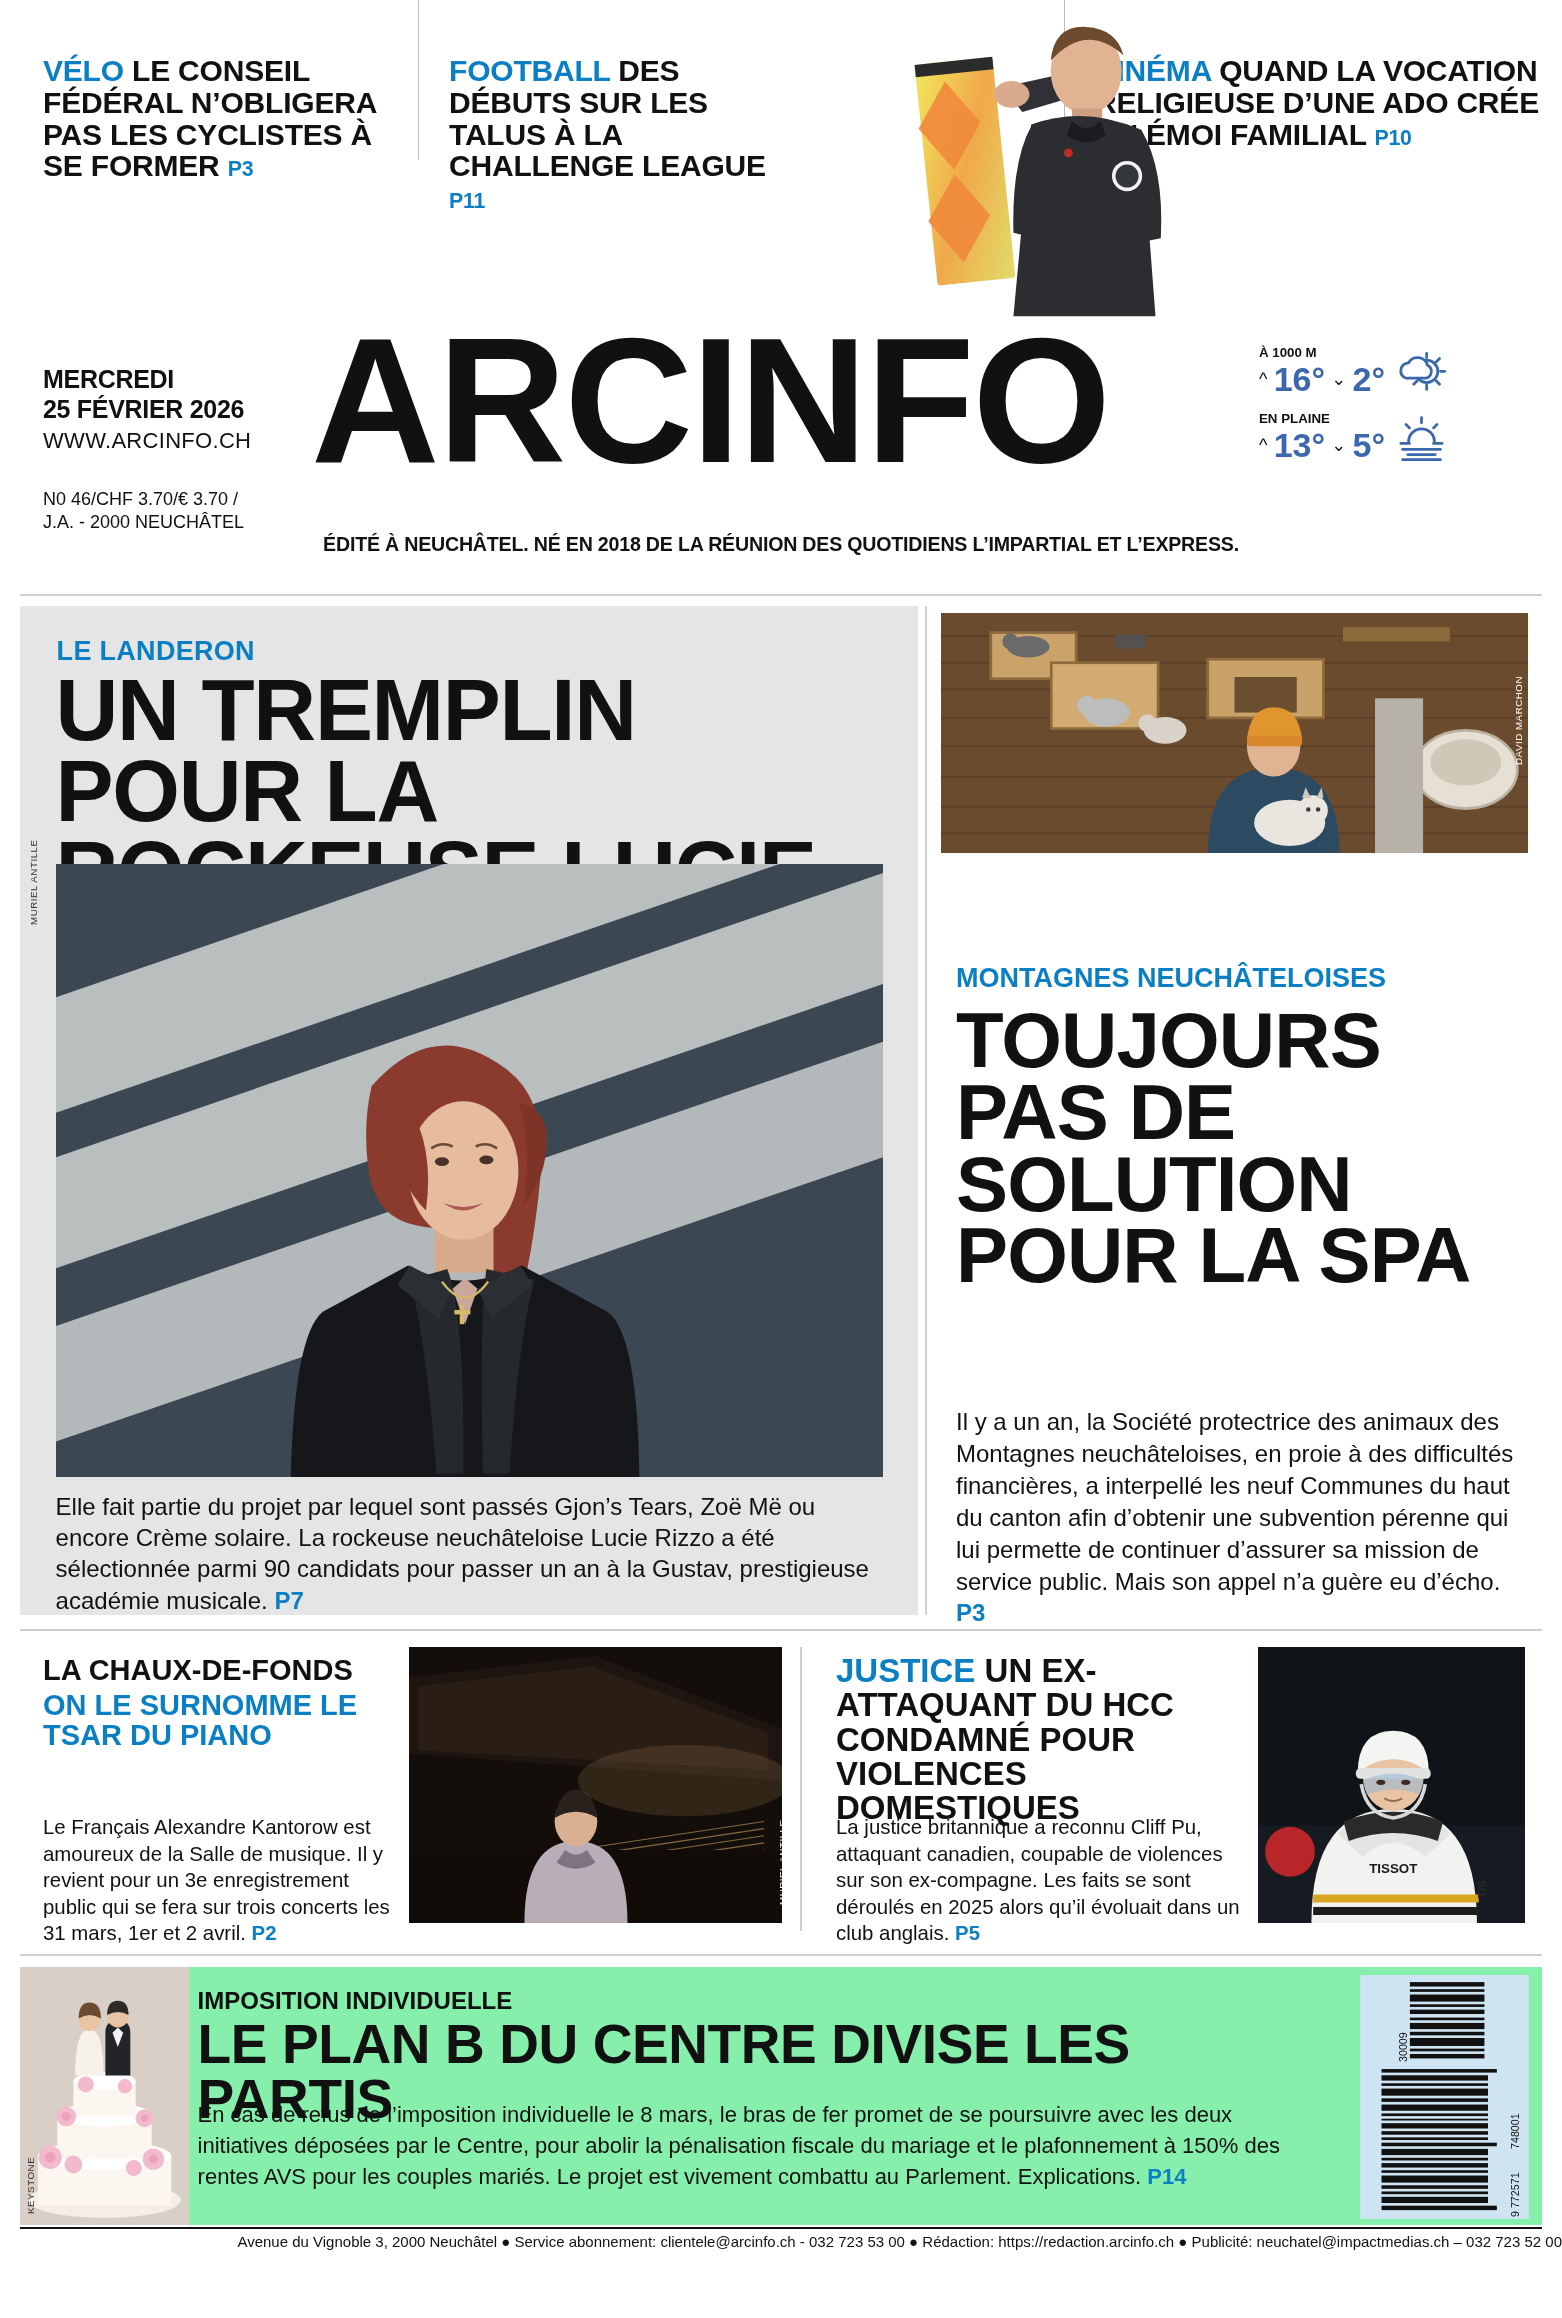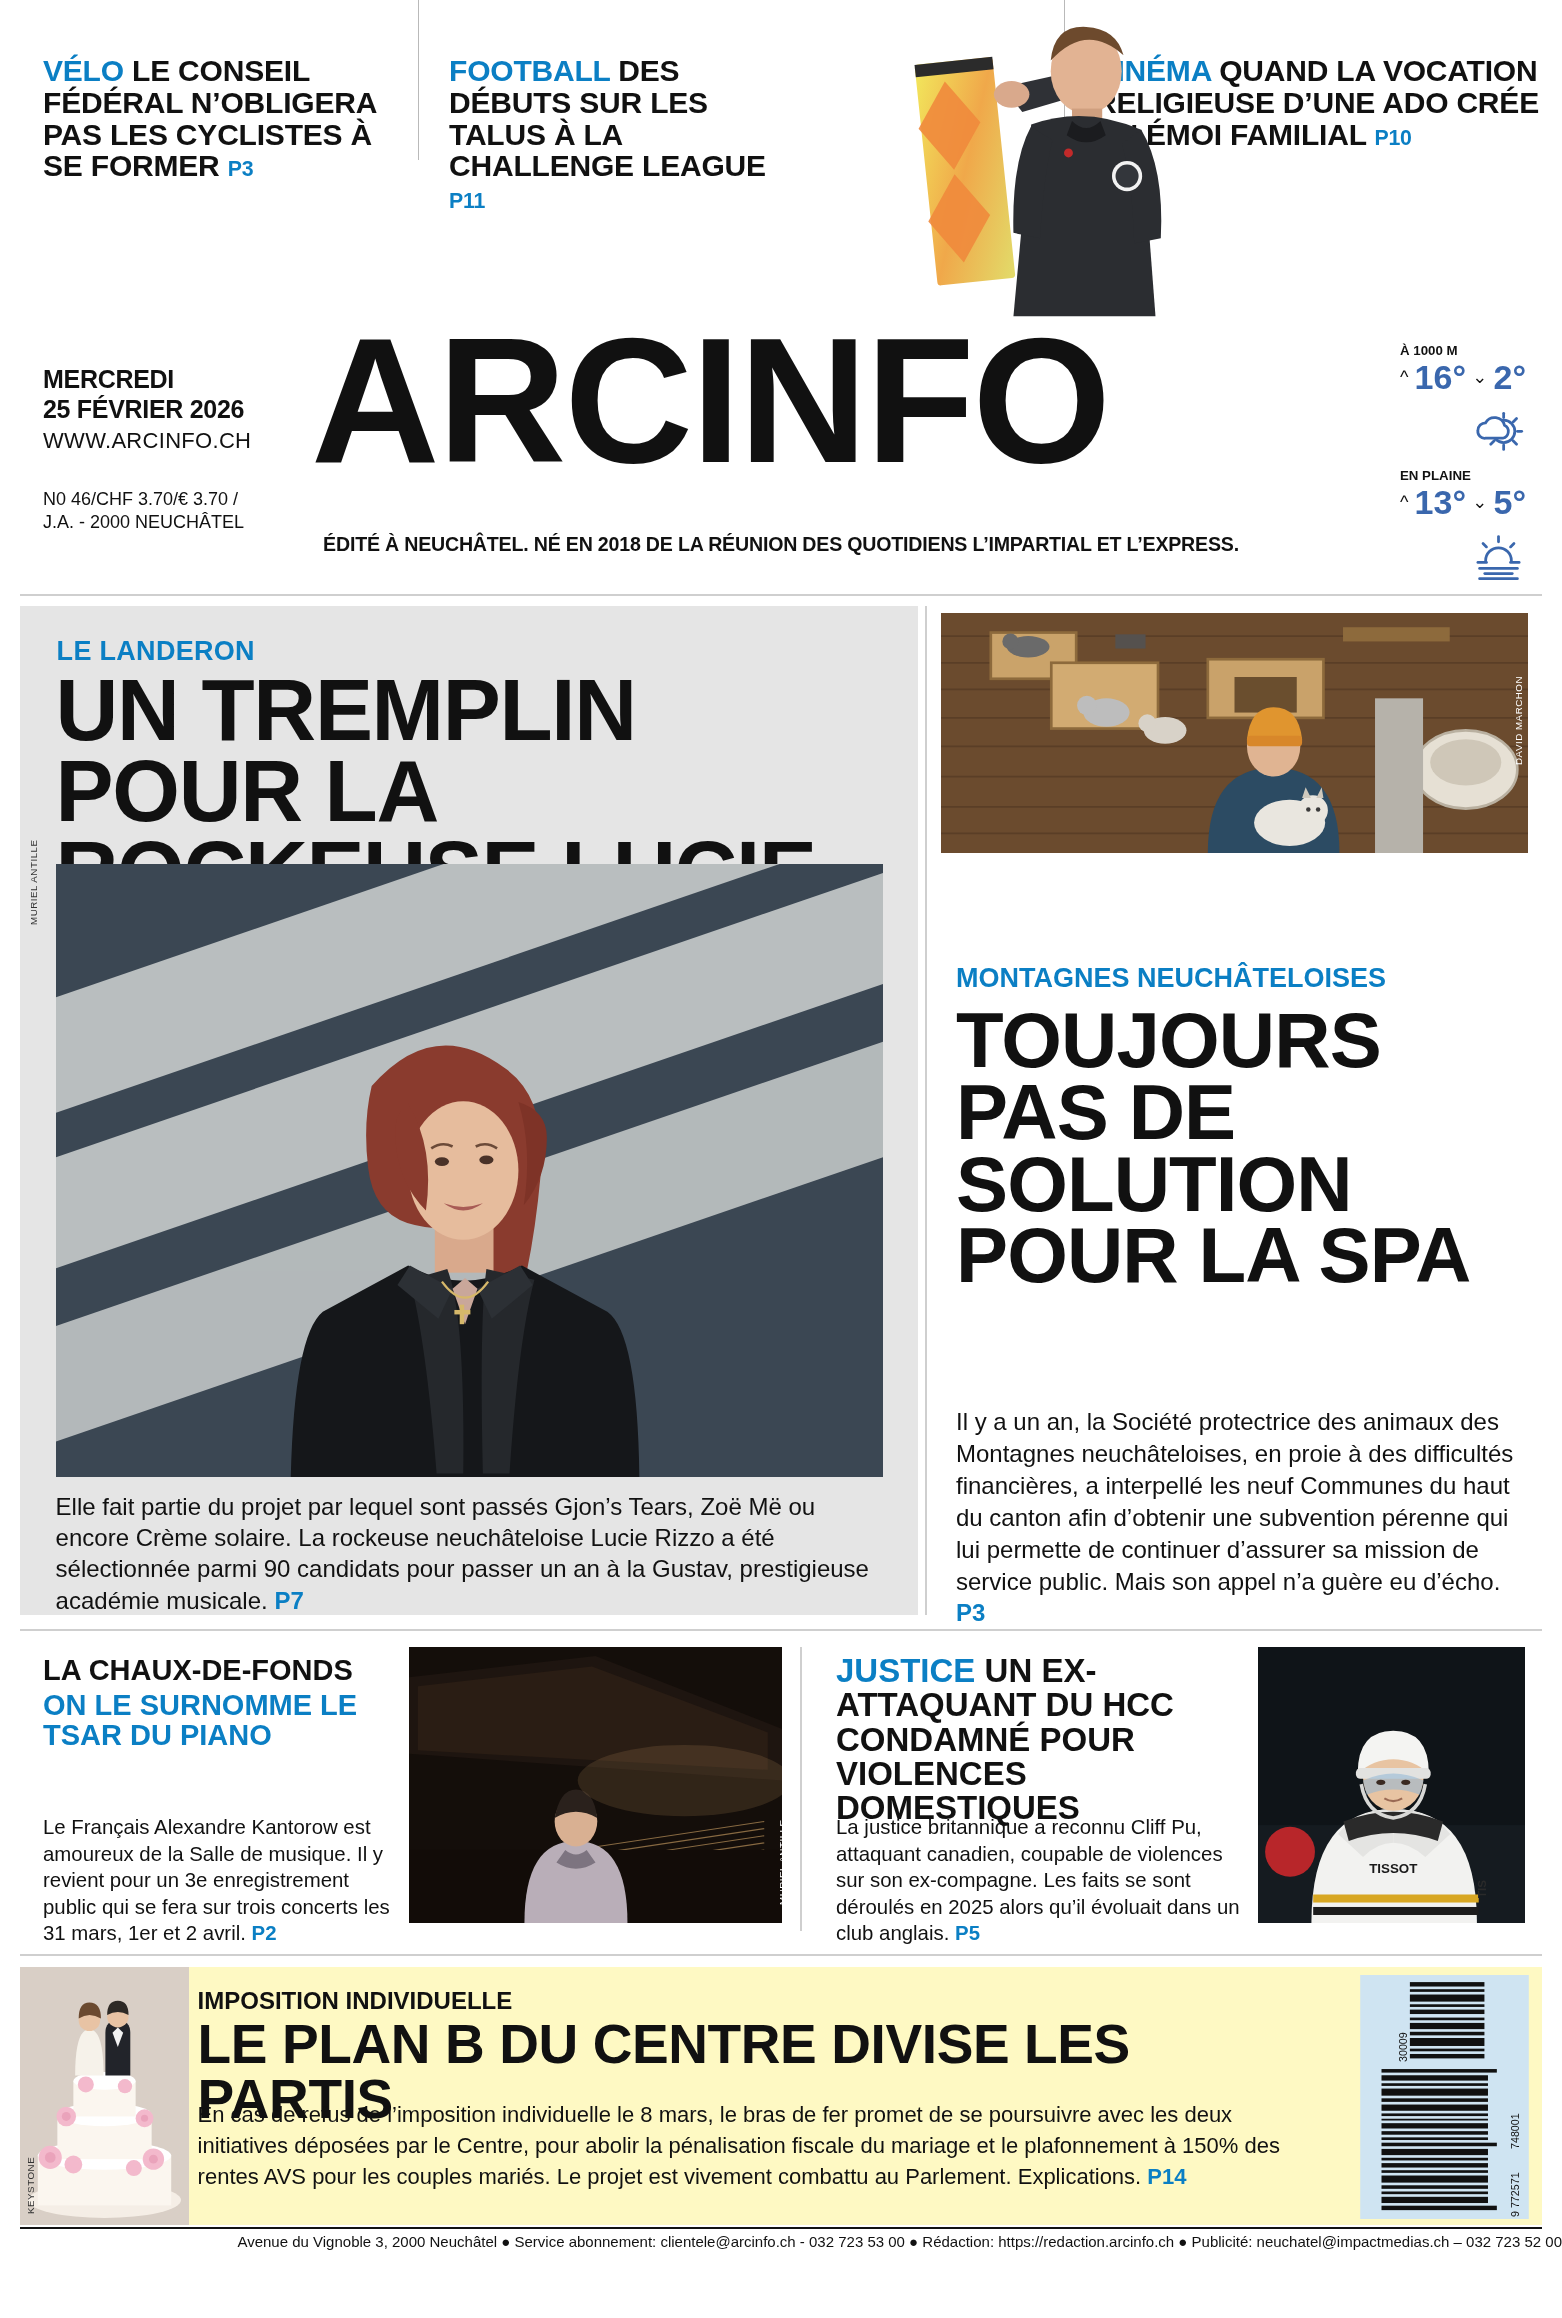--- a/index.html
+++ b/index.html
@@ -64,21 +64,21 @@
     font-size: 178px;
     line-height: 169px;
     letter-spacing: -1.8px;
     color: #111;
     text-transform: uppercase;
     white-space: nowrap;
   }
 
   
   .weather { position: absolute; right: 36px; top: 27px; width: 267px; }
-  .wrow { display:flex; align-items:flex-end; gap:9px; margin-bottom: 10.7px; flex-direction: column; }
+  .wrow { display:flex; align-items:center; gap:9px; margin-bottom: 10.7px; }
   .wlabel {
     font-family: "Liberation Sans Narrow", "Liberation Sans", sans-serif;
     font-weight:700; font-size:13.3px; letter-spacing:0px; color:#111;
     text-transform: uppercase; margin-bottom:1.8px;
   }
   .wtemps {
     display:flex; align-items:center; gap:6.2px;
     font-family:"Liberation Sans Narrow","Liberation Sans",sans-serif;
     font-weight:700; font-size:34px; color:#3a67ad; line-height:1;
   }
@@ -191,21 +191,21 @@
     font-size:20.4px; line-height:1.3; color:#111;
   }
   .justice-body .pg { color:#0b7fc4; font-weight:700; }
   .hockey-photo {
     position:absolute; left:1258px; top:9px; width:267px; height:276px; overflow:hidden;
   }
 
   
   .banner {
     position:absolute; left:19.6px; top:1967px; width:1522px; height:258px;
-    background:#fef9c3;
+    background:#86efac;
   }
   .cake-photo {
     position:absolute; left:0; top:0; width:169px; height:258px; overflow:hidden;
   }
   .banner-kicker {
     position:absolute; left:178px; top:19.6px;
     font-family:"Liberation Sans Narrow","Liberation Sans",sans-serif;
     font-weight:700; font-size:24px; color:#111; text-transform:uppercase;
   }
   .banner-title {

